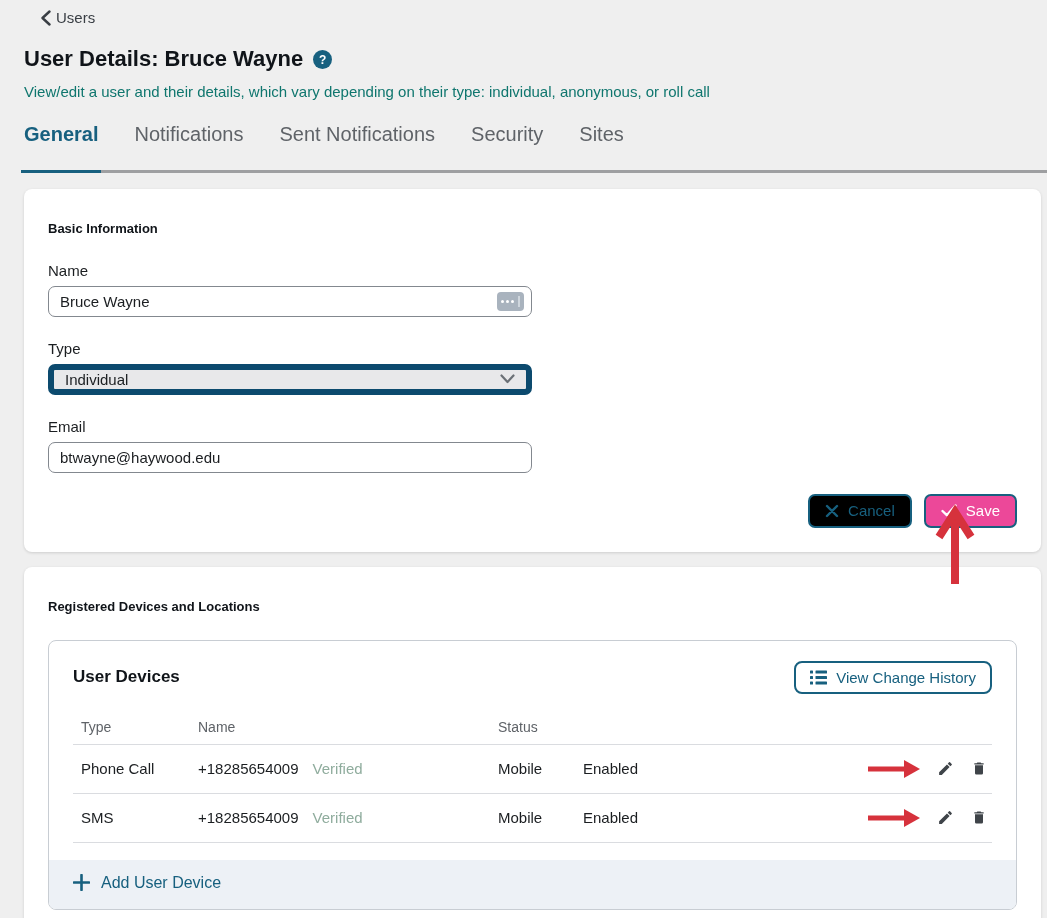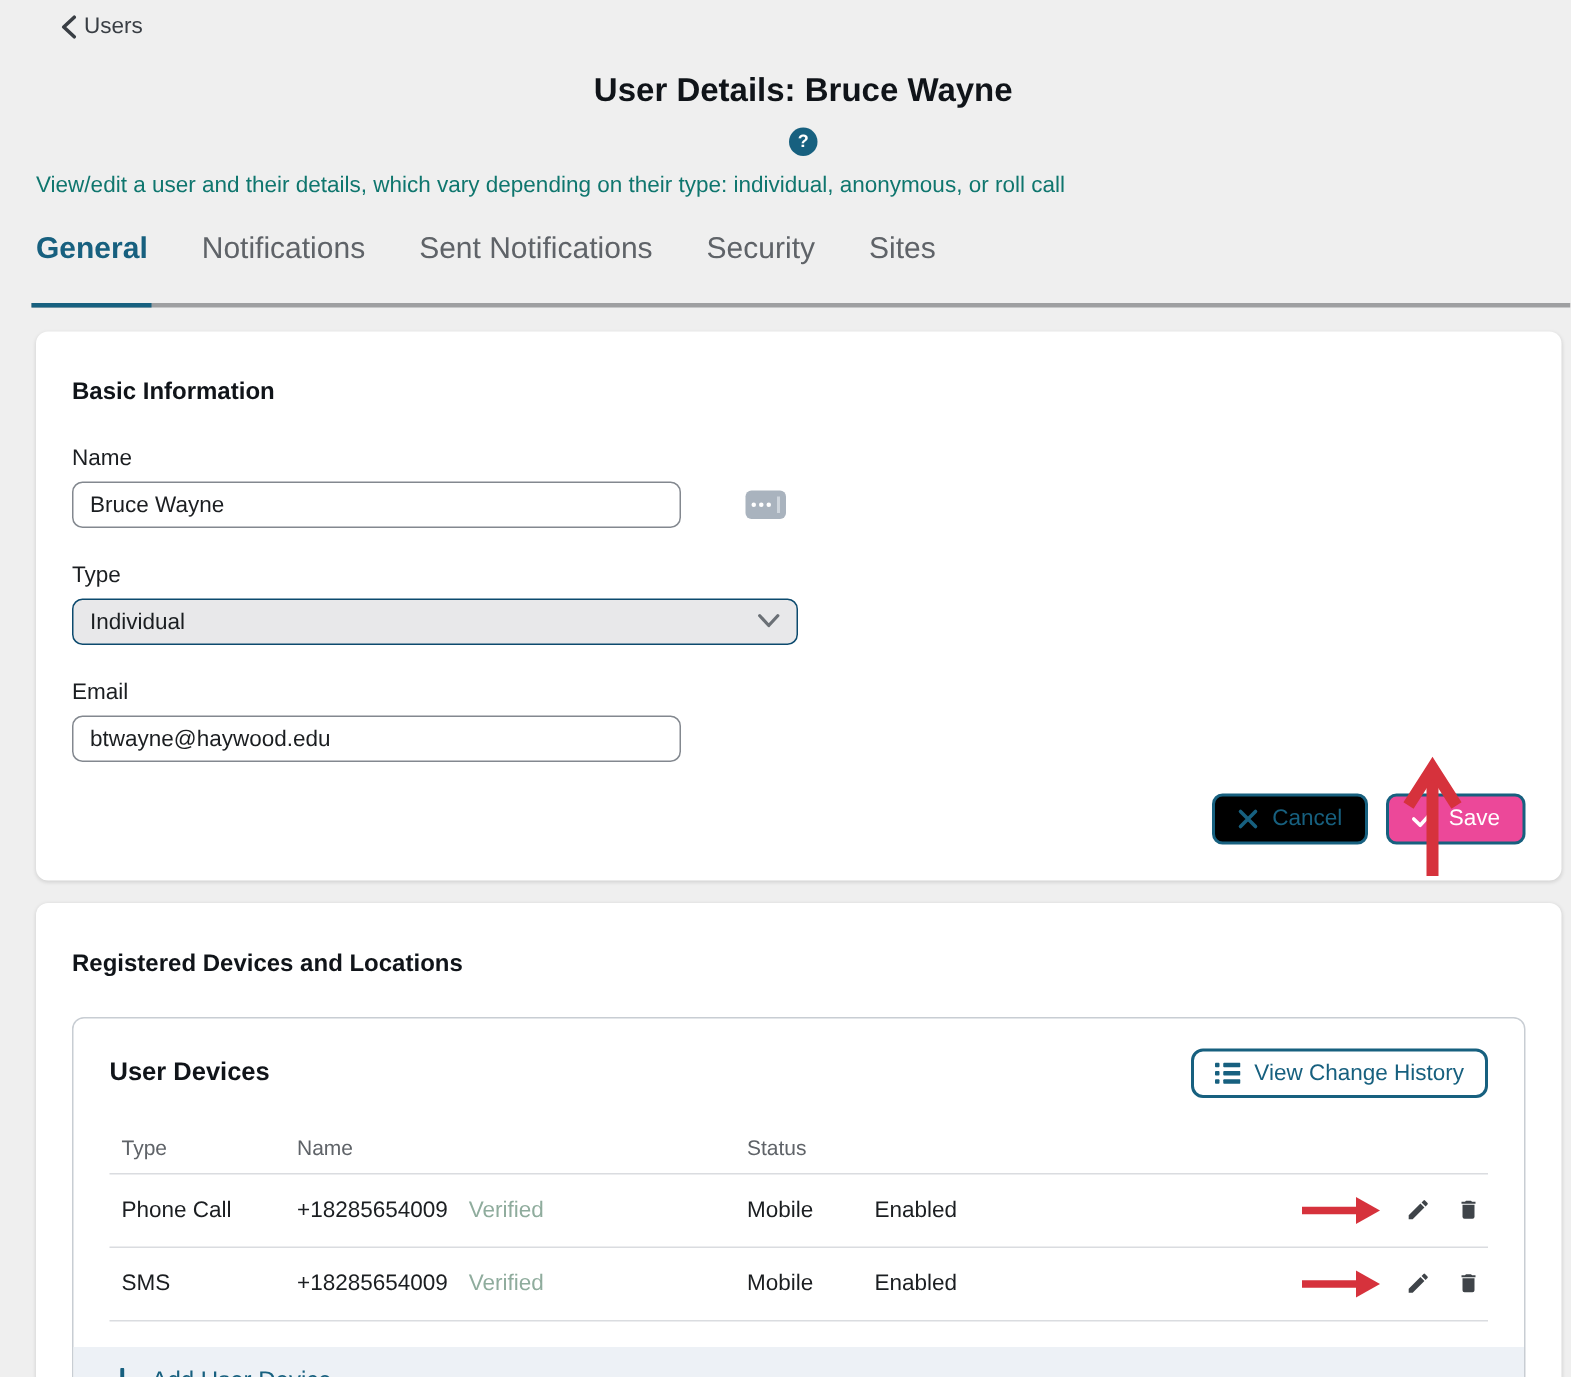--- a/index.html
+++ b/index.html
@@ -13,21 +13,20 @@
   }
   
   .back-link {
     display:inline-flex; align-items:center; gap:5px;
     margin:9px 0 0 40px; cursor:pointer;
     font-size:15px; color:#393e44;
   }
   .page-title-row {
     display:flex; align-items:center; gap:10px;
     margin:16px 0 0 24px;
-    flex-direction:column;
   }
   .page-title { font-size:22px; font-weight:bold; color:#101419; }
   .help-icon {
     width:19px; height:19px; border-radius:50%;
     background:#17607F; color:#fff;
     display:flex; align-items:center; justify-content:center;
     font-size:12px; font-weight:bold; cursor:pointer; margin-top:2px;
   }
   .subtitle { margin:11px 0 0 24px; font-size:15px; color:#0f766e; }
   
@@ -42,41 +41,41 @@
     border-bottom:3px solid transparent; margin-bottom:-3px;
   }
   .tab.active { color:#17607F; border-bottom-color:#17607F; font-weight:bold; }
   
   .card {
     background:#fff; border-radius:8px;
     box-shadow:0 1px 3px rgba(0,0,0,.14);
     margin:16px 6px 0 24px;
     padding:24px;
   }
-  .card h2 { font-size:16px; font-weight:bold; color:#101419; margin:8px 0 26px; }
+  .card h2 { font-size:13px; font-weight:bold; color:#101419; margin:8px 0 26px; }
   
   .field { margin-bottom:23px; width:484px; }
   .field label { display:block; font-size:15px; color:#1b1e21; margin-bottom:7px; }
   .text-input {
-    width:406px; height:31px; font-size:15px; color:#1b1e21;
+    width:484px; height:31px; font-size:15px; color:#1b1e21;
     border:1px solid #83888f; border-radius:7px; padding:0 34px 0 11px;
     font-family:"Liberation Sans", sans-serif; background:#fff; outline:none;
   }
   .input-wrap { position:relative; width:484px; }
   .adornment {
     position:absolute; right:8px; top:6px;
     width:27px; height:19px; border-radius:4px; background:#a9b3be;
     display:flex; align-items:center; justify-content:center; gap:2px;
     cursor:pointer;
   }
   .adornment .dot { width:3px; height:3px; border-radius:50%; background:#fff; }
   .adornment .bar { width:2px; height:11px; background:#cfd6dd; margin-left:2px; }
   .select-box {
     width:484px; height:31px; background:#e8e8ea;
-    border:1px solid #0c4a6e; border-radius:7px;
+    border:6px solid #0c4a6e; border-radius:7px;
     display:flex; align-items:center; justify-content:space-between;
     padding:0 11px; font-size:15px; color:#1b1e21; cursor:pointer;
   }
   .email-input { padding-right:11px; }
   
   .btn-row { display:flex; justify-content:flex-end; gap:12px; margin-top:21px; }
   .btn {
     display:inline-flex; align-items:center; gap:9px;
     height:34px; padding:0 15px; border-radius:7px;
     font-size:15px; cursor:pointer; font-family:"Liberation Sans", sans-serif;

